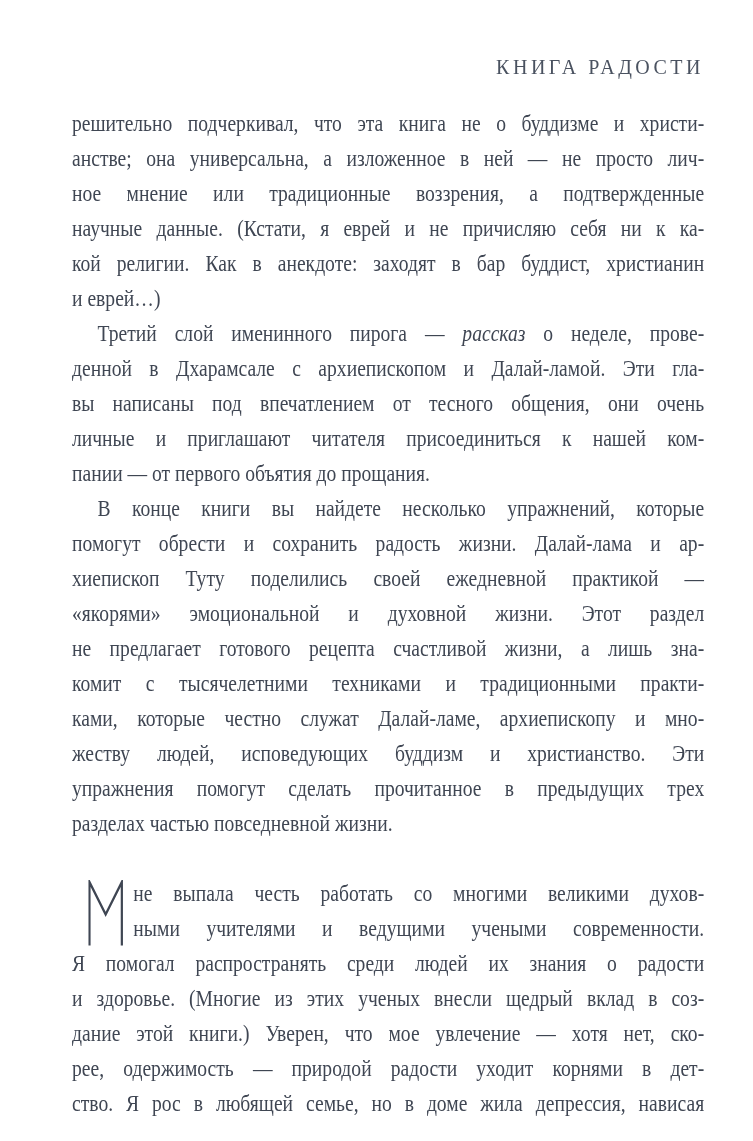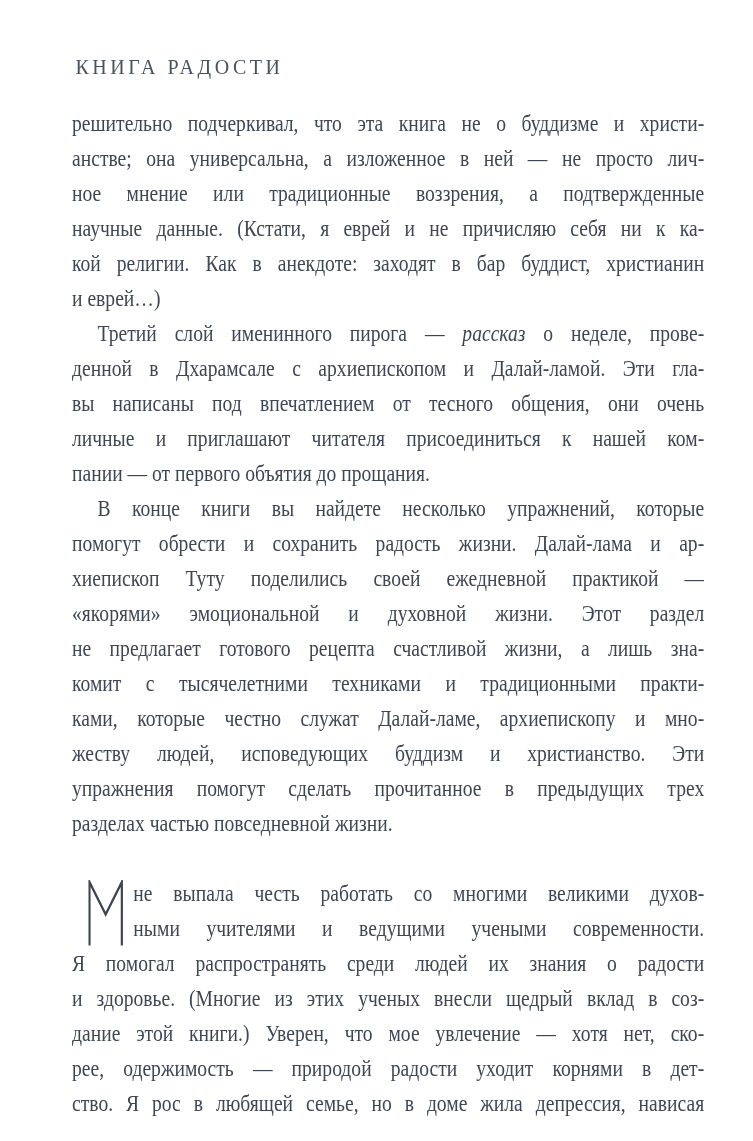--- a/index.html
+++ b/index.html
@@ -13,21 +13,21 @@
     height: 1141px;
     background: #ffffff;
     overflow: hidden;
     font-family: "Liberation Serif", "DejaVu Serif", serif;
   }
   .running-header {
     position: absolute;
     left: 72px;
     top: 56px;
     width: 632px;
-    text-align: left;
+    text-align: right;
     font-size: 20px;
     letter-spacing: 3.5px;
     text-indent: 3.5px;
     color: #4a5260;
     white-space: nowrap;
   }
   .text-block {
     position: absolute;
     left: 72px;
     top: 106px;

